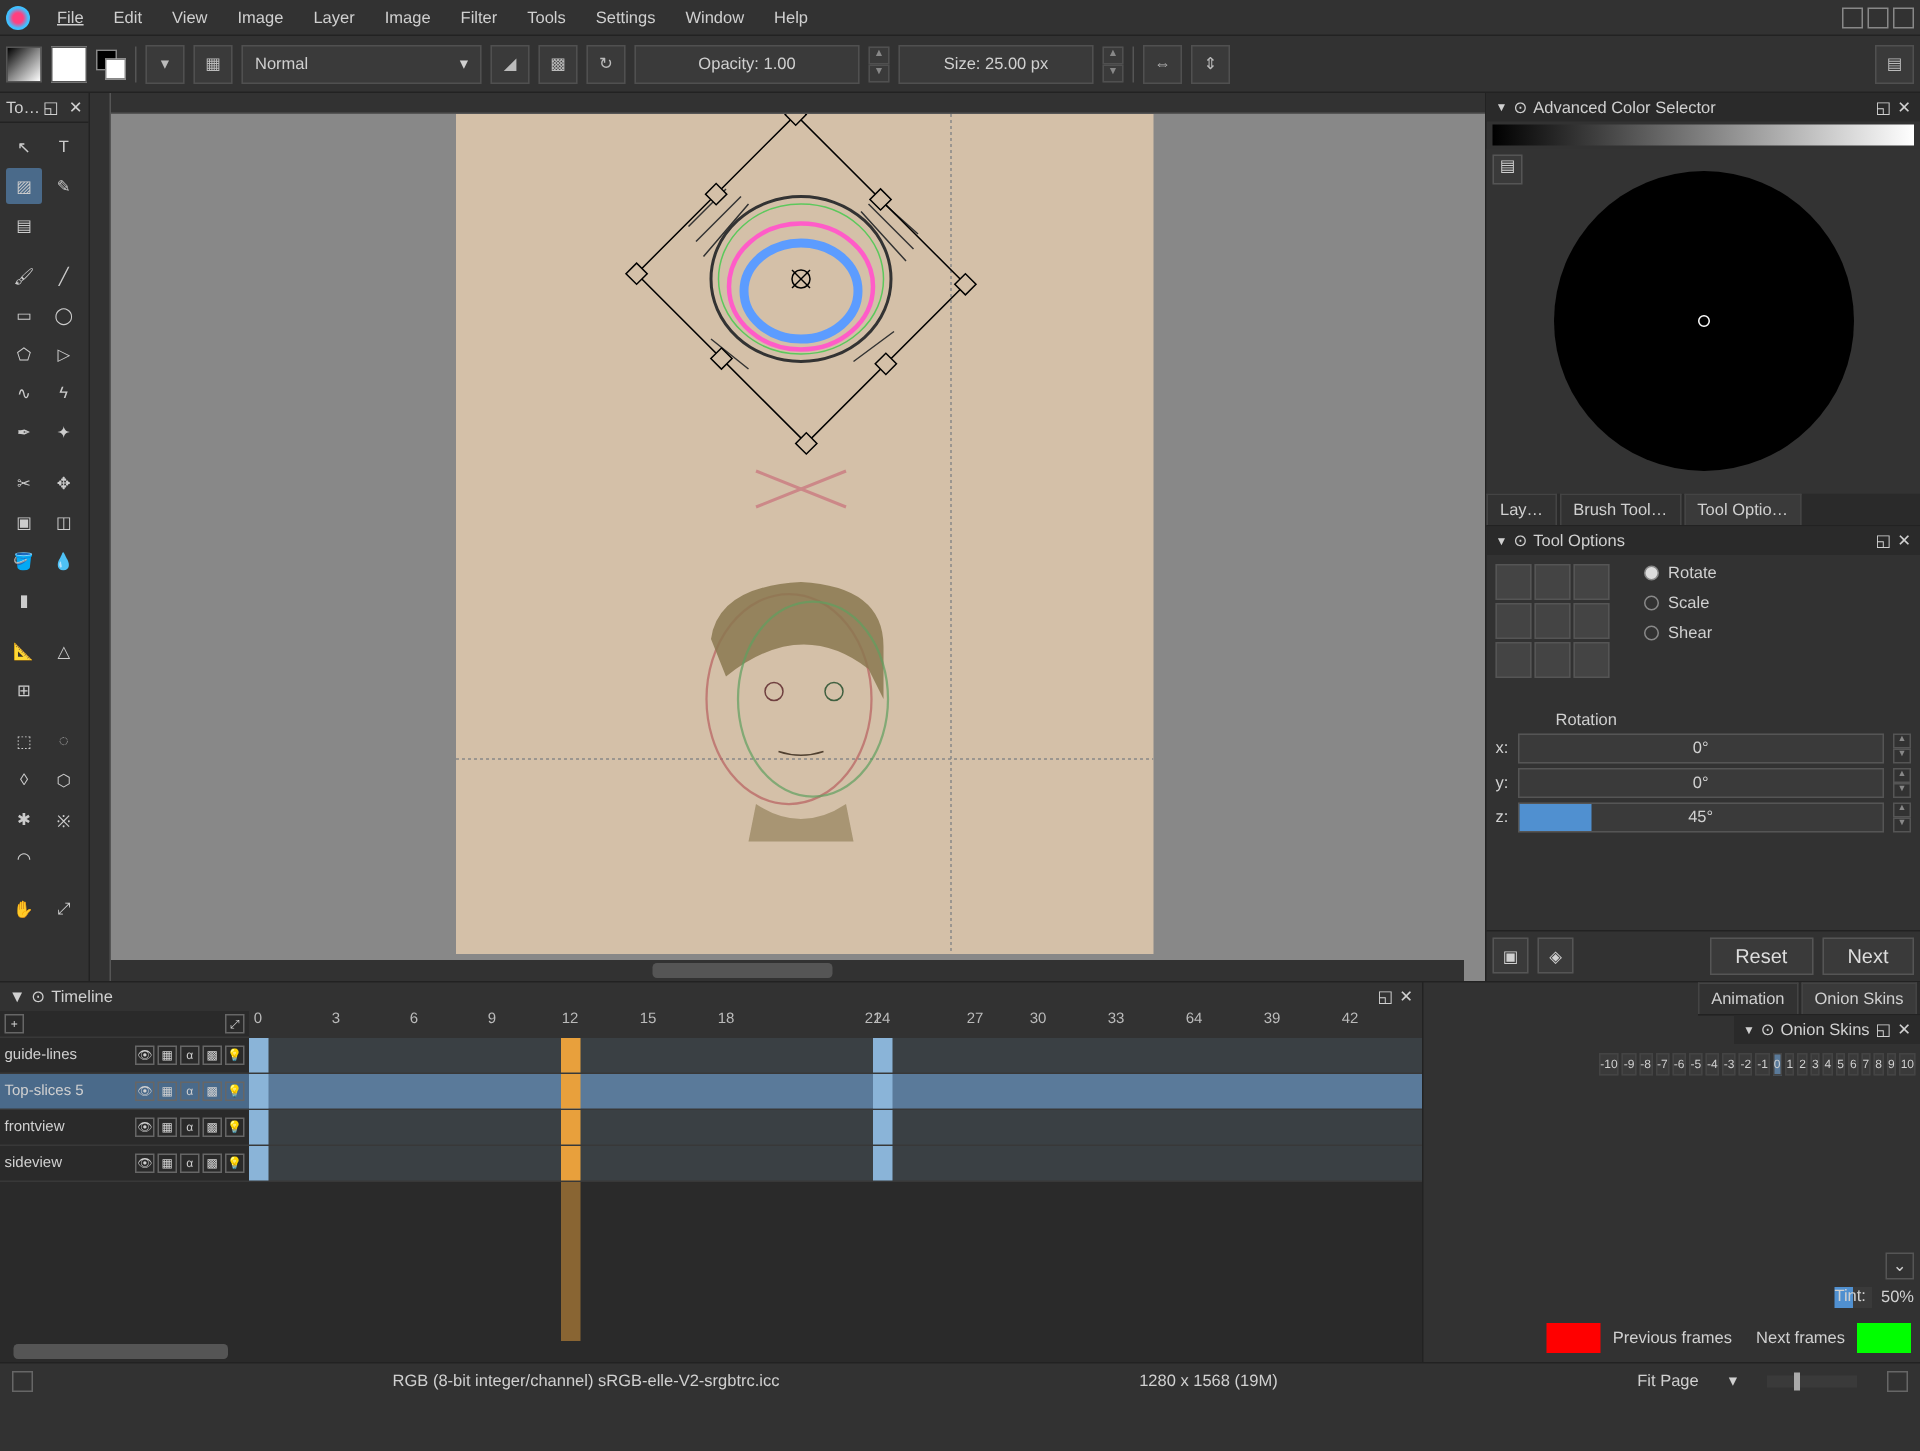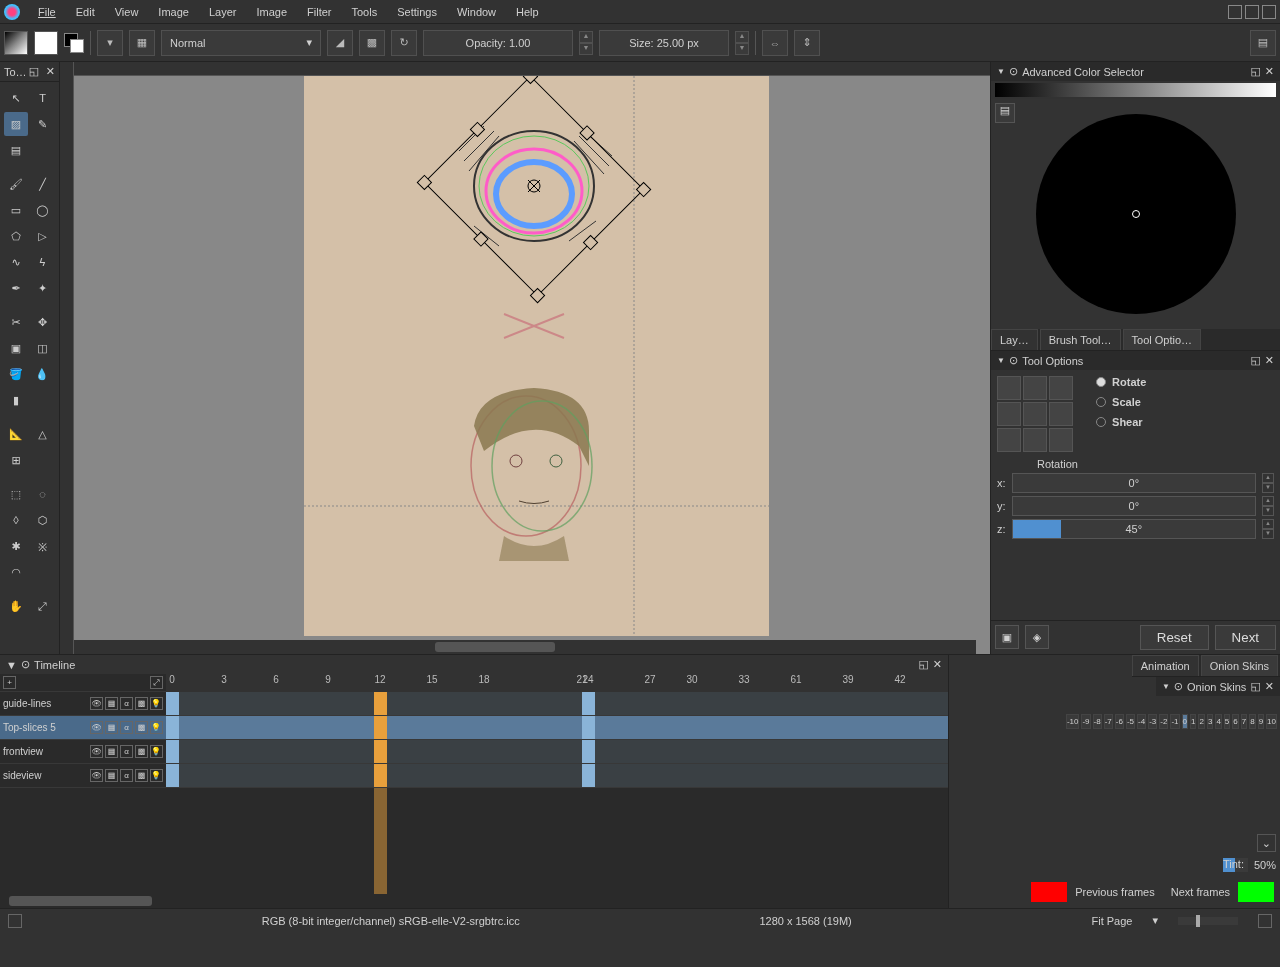--- a/index.html
+++ b/index.html
@@ -51,21 +51,21 @@
 .panel-header .triangle { font-size:8px; }
 .color-strip { height:14px; background:linear-gradient(90deg,#000 0%,#fff 100%); margin:2px 4px; }
 .color-wheel-area { height:230px; position:relative; background:#333;}
 .color-wheel { width:200px; height:200px; border-radius:50%; background:#000; position:absolute; left:50%; top:50%; transform:translate(-50%,-50%);}
 .wheel-center{position:absolute; left:50%; top:50%; width:8px; height:8px; border:1px solid #fff; border-radius:50%; transform:translate(-50%,-50%);}
 
 .tool-options { padding:6px;}
 .transform-grid { display:inline-grid; grid-template-columns:repeat(3,24px); gap:2px; vertical-align:top;}
 .transform-grid div{width:24px; height:24px; background:#444; border:1px solid #555;}
 .radio-col { display:inline-flex; flex-direction:column; gap:8px; margin-left:20px; vertical-align:top;}
-.radio-row{display:flex; align-items:center; gap:6px;font-weight:bold;}
+.radio-row{display:flex; align-items:center; gap:6px;}
 .radio-dot{width:10px; height:10px; border:1px solid #888; border-radius:50%; display:inline-block;}
 .radio-dot.on{background:#ddd;}
 .spin-row{display:flex; align-items:center; gap:6px; margin:3px 0;}
 .spin-row .field{flex:1; background:#3a3a3a; border:1px solid #555; height:20px; display:flex; align-items:center; justify-content:center; position:relative;}
 .spin-row .field.partial::before{content:''; position:absolute; left:0; top:0; bottom:0; width:20%; background:#5090d0;}
 .spin-row .field span{position:relative;}
 .spin-arrows{width:12px; height:20px; display:flex; flex-direction:column;}
 .spin-arrows div{flex:1; border:1px solid #555; font-size:6px; text-align:center; color:#888;}
 .btn-row{display:flex; gap:6px; padding:4px; border-top:1px solid #222;}
 .btn-row .sq{width:24px;height:24px;background:#3a3a3a;border:1px solid #555;display:flex;align-items:center;justify-content:center;}
@@ -86,21 +86,21 @@
 .tl-tick{position:absolute; font-size:10px; color:#bbb; transform:translateX(-50%);}
 .track-row{height:24px; position:relative; border-bottom:1px solid #383838; background:#3a4044;}
 .track-row .frame{position:absolute; top:0; bottom:0; width:13px; background:#8ab4d8;}
 .track-row .frame.key{background:#e8a03c;}
 .playhead{position:absolute; top:0; bottom:0; width:13px; background:#e8a03c; opacity:0.5;}
 .tl-hscroll{height:14px; background:#2a2a2a; position:relative;}
 .tl-hscroll .thumb{position:absolute; left:1%; width:15%; top:2px; height:10px; background:#555; border-radius:3px;}
 
 .onion-area{width:332px; background:#323232; border-top:1px solid #222; border-left:1px solid #222; display:flex; flex-direction:column;align-items:flex-end;}
 .onion-numbers{display:flex; padding:2px;}
-.onion-num{flex:1; text-align:center; font-size:8px; background:#3a3a3a; margin:16px 1px; padding:2px 0; border:1px solid #444;}
+.onion-num{flex:1; text-align:center; font-size:8px; background:#3a3a3a; margin:4px 1px; padding:2px 0; border:1px solid #444;}
 .onion-num.curr{background:#5a7a9a;}
 .onion-bars{height:100px; display:flex; align-items:flex-end; padding:4px; gap:2px;}
 .onion-bar{flex:1; background:#8ab4d8;}
 .tint-row{display:flex; align-items:center; gap:6px; padding:4px;}
 .tint-bar{flex:1; height:14px; background:linear-gradient(90deg,#5090d0 50%,#3a3a3a 50%);text-decoration:underline;}
 .color-row{display:flex; align-items:center; gap:8px; padding:6px;}
 .swatch-box{width:36px; height:20px;}
 
 .statusbar{height:24px; background:#323232; border-top:1px solid #222; display:flex; align-items:center; padding:0 8px; gap:20px;}
 .statusbar .sp{flex:1;}
@@ -321,21 +321,21 @@
           <div class="radio-row">
               <span class="radio-dot"></span>
               <span>Scale</span>
             </div>
           <div class="radio-row">
               <span class="radio-dot"></span>
               <span>Shear</span>
             </div>
         </div>
       </div>
-      <div style="margin-top:6px;padding-left:40px;"><span>Rotation</span></div>
+      <div style="margin-top:22px;padding-left:40px;"><span>Rotation</span></div>
       <div class="spin-row">
           <span>x:</span>
           <div class="field">
             <span>0°</span>
           </div>
           <div class="spin-arrows">
             <div>▲</div>
             <div>▼</div>
           </div>
         </div>
@@ -427,21 +427,21 @@
             <span class="tl-tick" style="left: 110px;">6</span>
             <span class="tl-tick" style="left: 162px;">9</span>
             <span class="tl-tick" style="left: 214px;">12</span>
             <span class="tl-tick" style="left: 266px;">15</span>
             <span class="tl-tick" style="left: 318px;">18</span>
             <span class="tl-tick" style="left: 388px; margin-left: 28px;">21</span>
             <span class="tl-tick" style="left: 422px;">24</span>
             <span class="tl-tick" style="left: 484px;">27</span>
             <span class="tl-tick" style="left: 526px;">30</span>
             <span class="tl-tick" style="left: 578px;">33</span>
-            <span class="tl-tick" style="left: 630px;">61</span>
+            <span class="tl-tick" style="left: 630px;">64</span>
             <span class="tl-tick" style="left: 682px;">39</span>
             <span class="tl-tick" style="left: 734px;">42</span>
           </div>
         <div class="playhead" style="left:208px; top:18px; bottom:0;"></div>
         <div class="track-row">
             <div class="frame" style="left:0px;"></div>
             <div class="frame key" style="left:208px;"></div>
             <div class="frame" style="left:416px;"></div>
           </div>
         <div class="track-row sel" style="background:#5a7a9a;">

